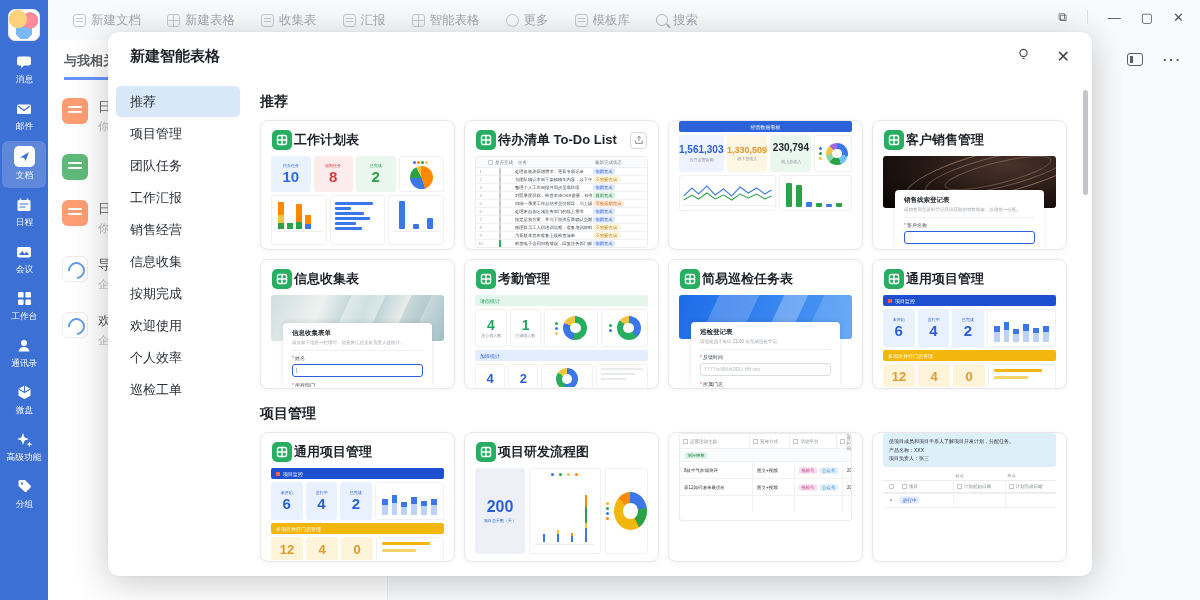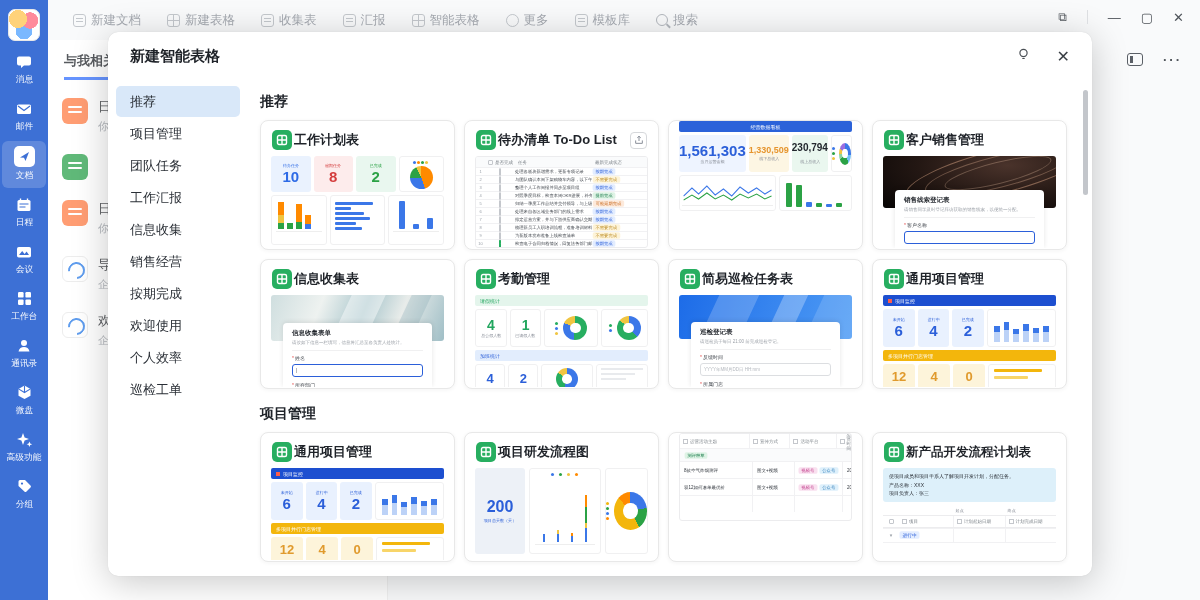--- a/index.html
+++ b/index.html
@@ -305,22 +305,22 @@
           </svg></span>
       <span class="m-close">✕</span>
     </span>
   </div>
 
   <div class="m-nav">
     <div class="m-nav-item active">推荐</div>
     <div class="m-nav-item">项目管理</div>
     <div class="m-nav-item">团队任务</div>
     <div class="m-nav-item">工作汇报</div>
+    <div class="m-nav-item">销售经营</div>
     <div class="m-nav-item">信息收集</div>
-    <div class="m-nav-item">销售经营</div>
     <div class="m-nav-item">按期完成</div>
     <div class="m-nav-item">欢迎使用</div>
     <div class="m-nav-item">个人效率</div>
     <div class="m-nav-item">巡检工单</div>
   </div>
 
   <div class="m-content">
     <div class="sec-title">推荐</div>
 
     <div class="crow">
@@ -497,21 +497,21 @@
         </div>
       </div>
 
       <div class="card">
         <div class="pv">
           <div style="height:11px;background:#2b62d9;border-radius:2px;color:#fff;display:flex;align-items:center;justify-content:center;font-size:5px;">
               <span>经营数据看板</span>
             </div>
           <div style="display:flex;gap:3px;margin-top:3px;height:37px;">
             <div style="flex:1.15;background:#eef4ff;border-radius:3px;display:flex;flex-direction:column;align-items:center;justify-content:center;gap:1px;">
-                <span class="statv" style="font-size:15px;color:#2b5fd9;">1,561,303</span>
+                <span class="statv" style="font-size:10px;color:#2b5fd9;">1,561,303</span>
                 <span class="tinylabel">当月运营金额</span>
               </div>
             <div style="flex:1.15;background:#fdf6e3;border-radius:3px;display:flex;flex-direction:column;align-items:center;justify-content:center;gap:1px;">
                 <span class="statv" style="font-size:9px;color:#e6952e;">1,330,509</span>
                 <span class="tinylabel">线下总收入</span>
               </div>
             <div style="flex:1.15;background:#eaf7ef;border-radius:3px;display:flex;flex-direction:column;align-items:center;justify-content:center;gap:6px;">
                 <span class="statv" style="font-size:10px;color:#23272e;">230,794</span>
                 <span class="tinylabel">线上总收入</span>
               </div>
@@ -943,29 +943,20 @@
               <span style="width:72px;"></span>
                 <span style="width:42px;border-left:1px solid #f1f1f3;height:100%;"></span>
                 <span style="width:48px;border-left:1px solid #f1f1f3;height:100%;"></span>
                 <span style="flex:1;border-left:1px solid #f1f1f3;height:100%;"></span>
             </div>
           </div>
         </div>
       </div>
 
       <div class="card">
-        <div class="chead">
-            <span class="sico">
-              <svg width="12" height="12" viewBox="0 0 12 12">
-                <rect x="1.5" y="1.5" width="9" height="9" rx="1.5" fill="none" stroke="#fff" stroke-width="1.4"></rect>
-                <path d="M1.5 6h9M6 1.5v9" stroke="#fff" stroke-width="1.4"></path>
-              </svg>
-            </span>
-          <span class="ctitle" style="font-size:12.5px;">新产品开发流程计划表</span>
-          </div>
         <div class="pv">
           <div style="background:#ddf0fa;border-radius:3px;padding:4px 6px;font-size:5px;color:#2a2f36;line-height:1.7;">
             <div>使项目成员和项目干系人了解项目开发计划，分配任务。</div>
             <div>产品名称：XXX</div>
             <div>项目负责人：张三</div>
           </div>
           <div style="display:flex;margin-top:6px;">
             <span style="width:70px;"></span>
             <span class="tinylabel" style="flex:1;">起点</span>
             <span class="tinylabel" style="flex:1;">终点</span>

